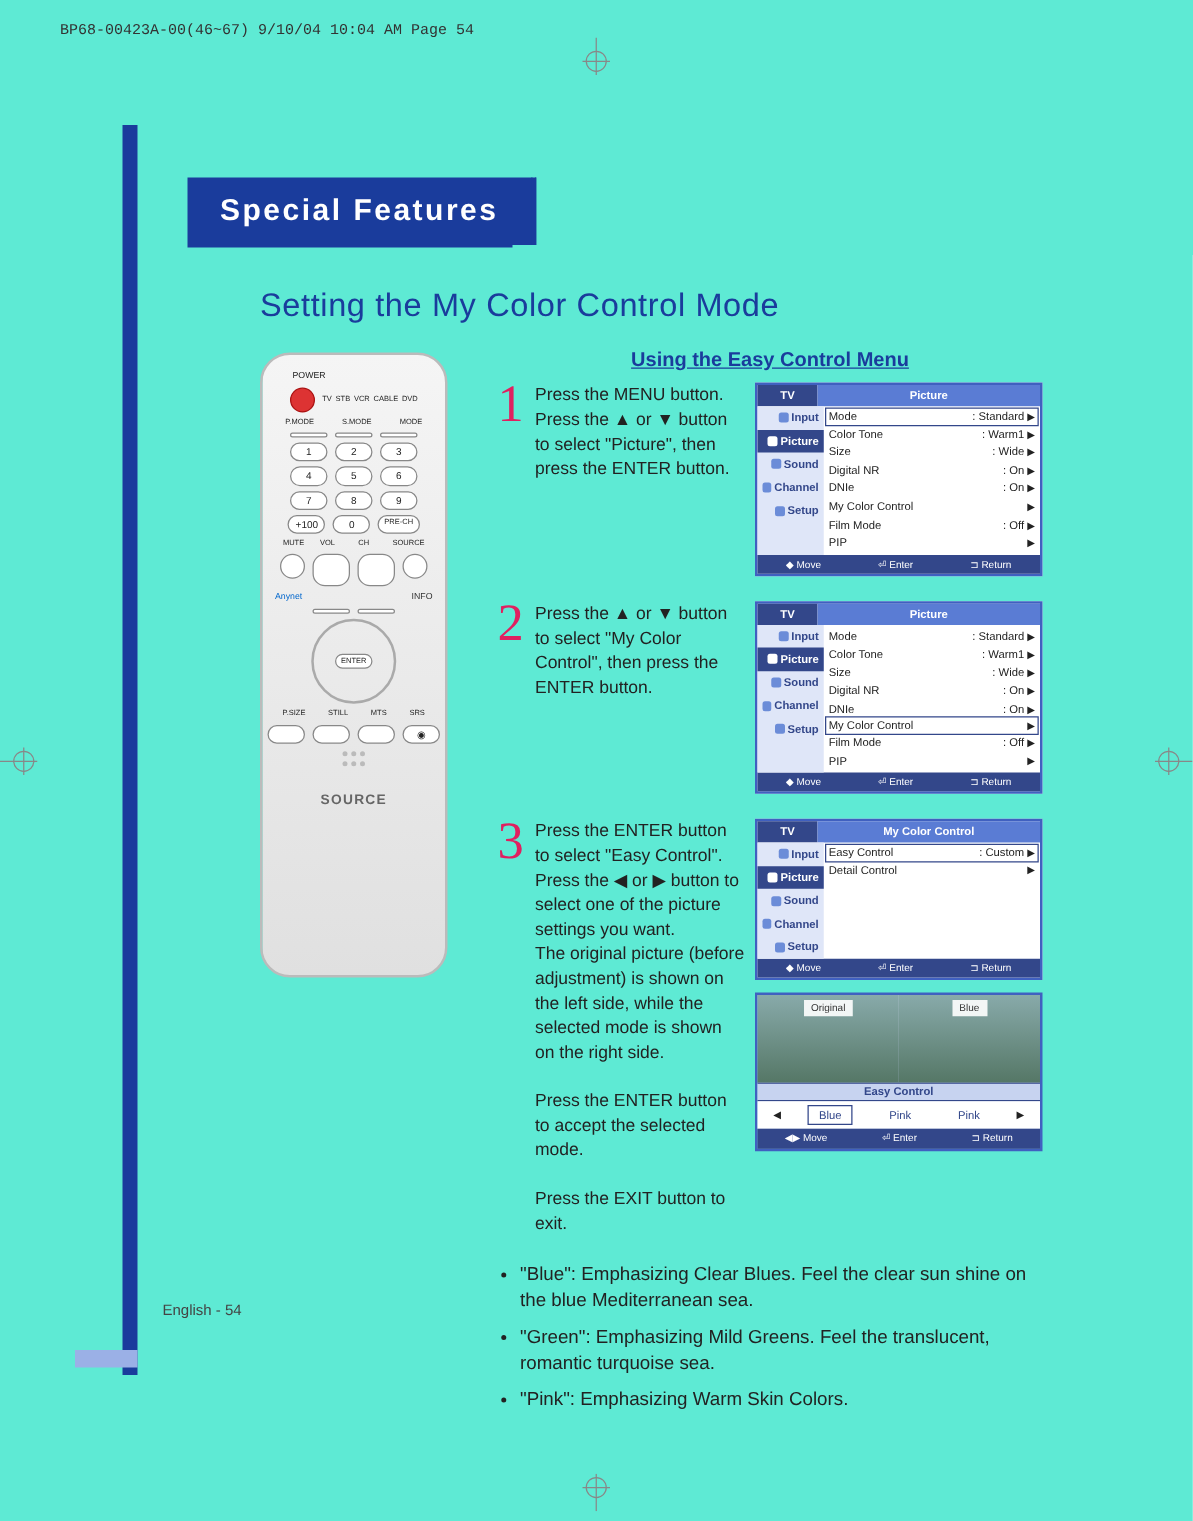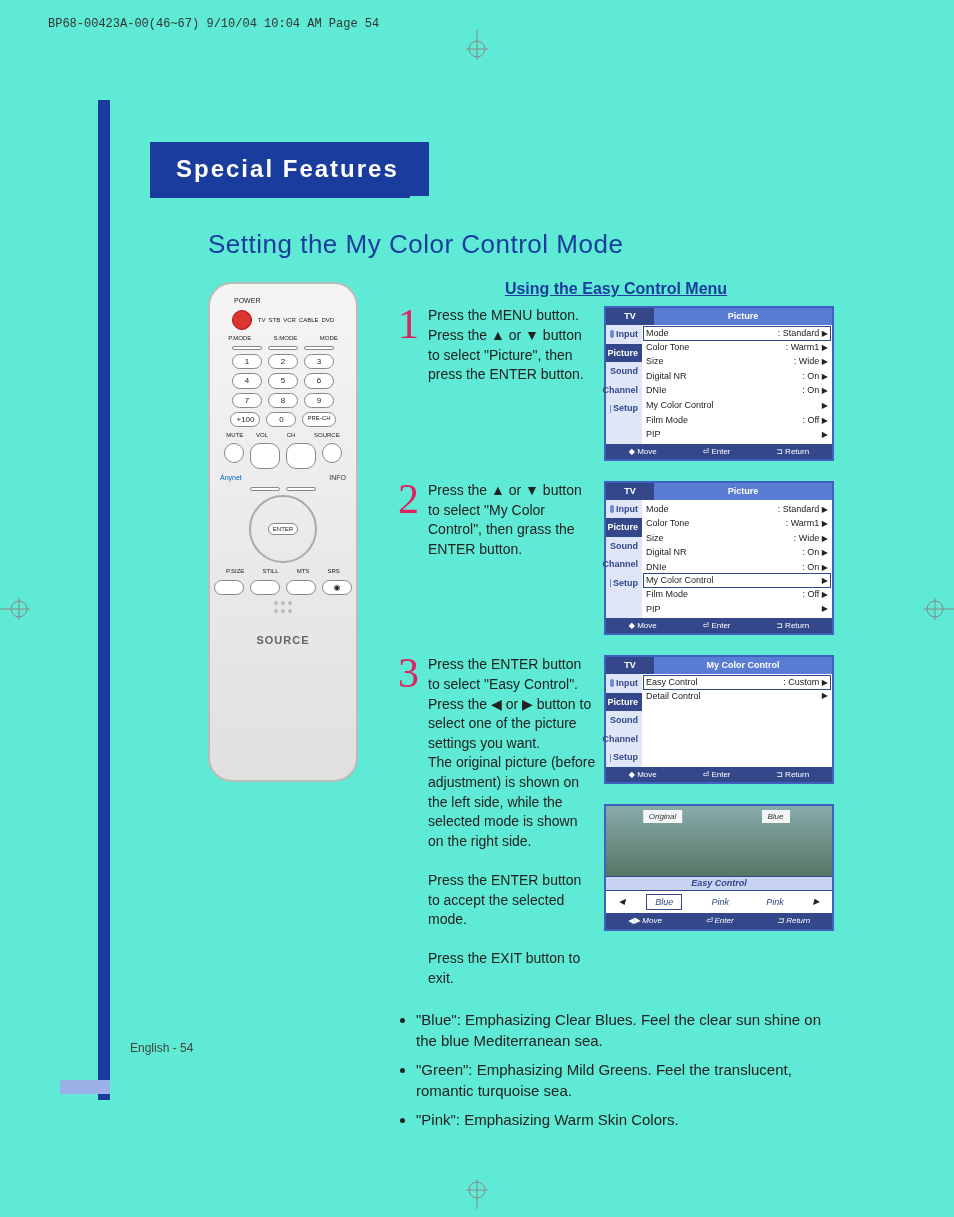--- a/index.html
+++ b/index.html
@@ -25,29 +25,29 @@
   .sub-hdr{color:#1a3c9c;font-weight:bold;font-size:16px;margin:0 0 6px 0;text-decoration:underline;text-align:center;}
   .step{display:flex;align-items:flex-start;margin-bottom:20px;position:relative;}
   .step-num{font-size:42px;color:#e02060;font-weight:300;line-height:0.9;width:30px;flex-shrink:0;font-family:Georgia,serif;}
   .step-text{flex:1;font-size:14px;padding-right:8px;max-width:220px;}
   .osd{width:230px;flex-shrink:0;}
   .osd-box{border:2px solid #4060c0;font-size:9px;background:#fff;}
   .osd-head{display:flex;}
   .osd-tab{flex:1;text-align:center;color:#fff;background:#5a7cd4;padding:2px 0;font-weight:bold;}
   .osd-tab.dark{background:#33478a;}
   .osd-body{display:flex;}
-  .osd-side{width:36px;background:#dfe6f8;}
+  .osd-side{width:53px;background:#dfe6f8;}
   .osd-side-item{color:#33478a;font-weight:bold;text-align:right;padding:3px 4px;display:flex;align-items:center;justify-content:flex-end;gap:2px;}
   .osd-side-item.sel{background:#33478a;color:#fff;}
   .osd-panel{flex:1;padding:2px 4px;}
   .osd-row{display:flex;justify-content:space-between;align-items:center;border-bottom:0px solid #ccc;padding:1px 0;}
   .osd-row.highlight{border:1px solid #33478a;padding:0 2px;margin:-1px -3px;}
   .osd-arrow{font-size:8px;}
   .osd-foot{background:#33478a;color:#fff;display:flex;justify-content:space-around;padding:2px 0;font-size:8px;}
-  .easy-block{border:2px solid #4060c0;background:linear-gradient(#d0d8ec,#9bb0d8);font-size:9px;margin-top:20px;font-style:italic;}
+  .easy-block{border:2px solid #4060c0;background:linear-gradient(#d0d8ec,#9bb0d8);font-size:9px;margin-top:10px;}
   .easy-split{display:flex;height:70px;}
   .easy-half{flex:1;position:relative;background:linear-gradient(#8aa,#576);text-align:center;color:#fff;font-size:8px;}
   .easy-half span{background:rgba(255,255,255,0.9);color:#333;padding:1px 6px;position:absolute;top:4px;left:50%;transform:translateX(-50%);}
   .easy-bar{background:#c7d3f0;color:#33478a;text-align:center;font-weight:bold;border-top:1px solid #33478a;border-bottom:1px solid #33478a;}
   .easy-opts{display:flex;justify-content:space-around;align-items:center;padding:3px 2px;background:#fff;}
   .easy-opt{padding:1px 8px;color:#33478a;}
   .easy-opt.sel{border:1px solid #33478a;color:#33478a;}
   .bullets{margin:14px 0 0 0;padding-left:18px;}
   .bullets li{margin-bottom:8px;font-size:15px;}
   .page-footer{position:absolute;top:1040px;left:130px;font-size:12px;color:#444;}
@@ -265,21 +265,21 @@
                   <span>◆ <span>Move</span></span>
                   <span>⏎ <span>Enter</span></span>
                   <span>⊐ <span>Return</span></span>
                 </div>
             </div>
           </div>
         </div>
 
         <div class="step">
           <div class="step-num">2</div>
-          <div class="step-text">Press the ▲ or ▼ button to select "My Color Control", then grass the ENTER button.</div>
+          <div class="step-text">Press the ▲ or ▼ button to select "My Color Control", then press the ENTER button.</div>
           <div class="osd">
             <div class="osd-box">
               <div class="osd-head">
                   <div class="osd-tab dark" style="flex:0 0 48px">TV</div>
                   <div class="osd-tab">Picture</div>
                 </div>
               <div class="osd-body">
                 <div class="osd-side">
                   <div class="osd-side-item">
                       <span class="side-ico"></span>

